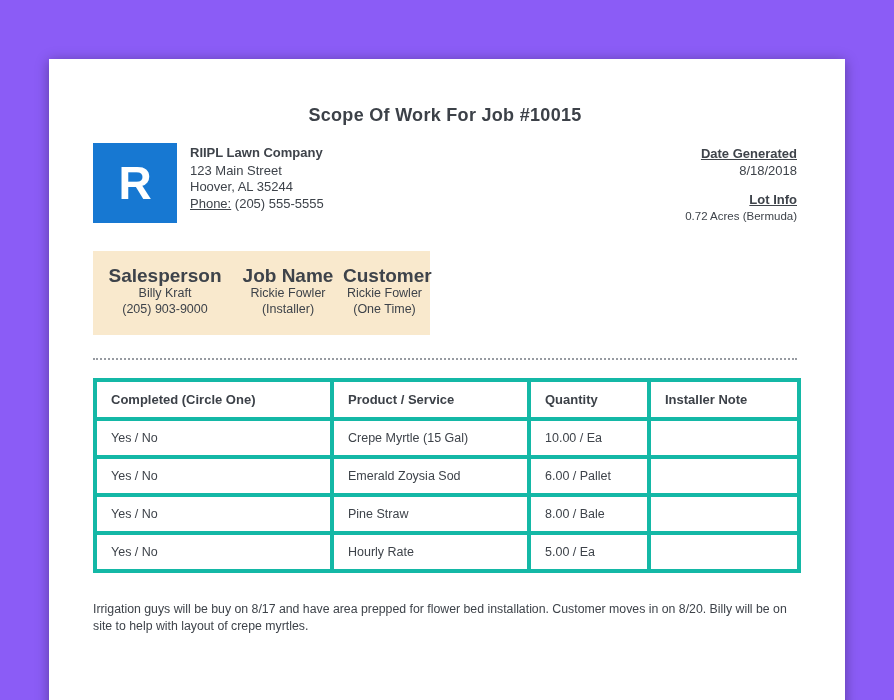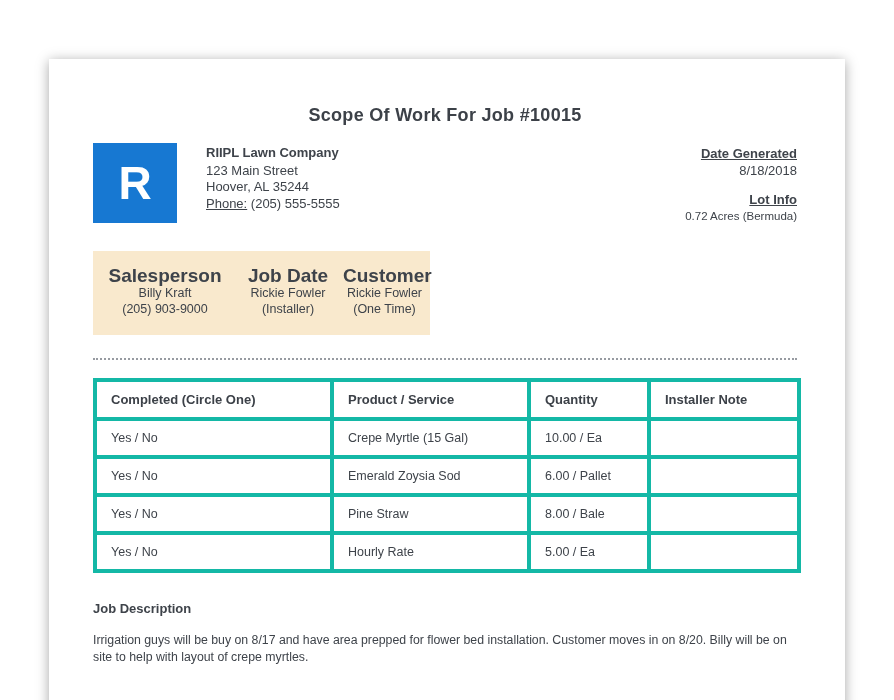--- a/index.html
+++ b/index.html
@@ -7,21 +7,21 @@
   body {
     font-family: "Liberation Sans", "DejaVu Sans", sans-serif;
     background: #585a62;
     overflow: hidden;
     color: #3e434a;
   }
   .viewport {
     position: relative;
     width: 894px;
     height: 700px;
-    background: #ffffff;
+    background: #8b5cf6;
   }
   .page {
     position: absolute;
     left: 49px;
     top: 59px;
     width: 796px;
     height: 680px;
     background: #ffffff;
     box-shadow: 0 2px 12px rgba(0,0,0,0.35);
     padding: 46px 48px 0 44px;
@@ -45,21 +45,21 @@
     background: #1778d2;
     color: #ffffff;
     display: flex;
     align-items: center;
     justify-content: center;
     font-size: 46px;
     font-weight: 700;
     flex: 0 0 auto;
   }
   .company-info {
-    margin-left: 29px;
+    margin-left: 13px;
     font-size: 13px;
     line-height: 16.5px;
     padding-top: 2px;
   }
   .company-name { font-weight: 700; margin-bottom: 1px; }
   .phone-label { text-decoration: underline; }
   .meta-block {
     text-align: right;
     font-size: 13px;
     padding-top: 2px;
@@ -158,21 +158,21 @@
       </div>
     </div>
 
     <div class="summary-band">
       <div class="summary-col col-w1">
         <div class="col-label">Salesperson</div>
         <div>Billy Kraft</div>
         <div>(205) 903-9000</div>
       </div>
       <div class="summary-col col-w2">
-        <div class="col-label">Job Date</div>
+        <div class="col-label">Job Name</div>
         <div>Rickie Fowler</div>
         <div>(Installer)</div>
       </div>
       <div class="summary-col col-w3">
         <div class="col-label">Customer</div>
         <div>Rickie Fowler</div>
         <div>(One Time)</div>
       </div>
     </div>
 
@@ -209,18 +209,17 @@
         <tr>
           <td>Yes / No</td>
           <td>Hourly Rate</td>
           <td>5.00 / Ea</td>
           <td></td>
         </tr>
       </tbody>
     </table>
 
     <div class="job-description">
-      <div class="jd-heading">Job Description</div>
       <p>Irrigation guys will be buy on 8/17 and have area prepped for flower bed installation. Customer moves in on 8/20. Billy will be on site to help with layout of crepe myrtles.</p>
     </div>
 
   </div>
 </div>
 
 </body></html>

